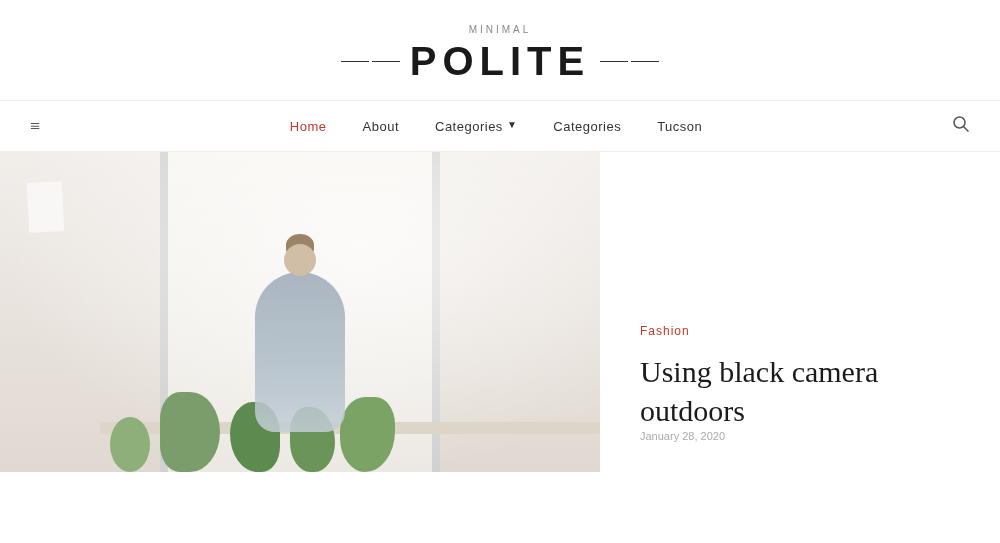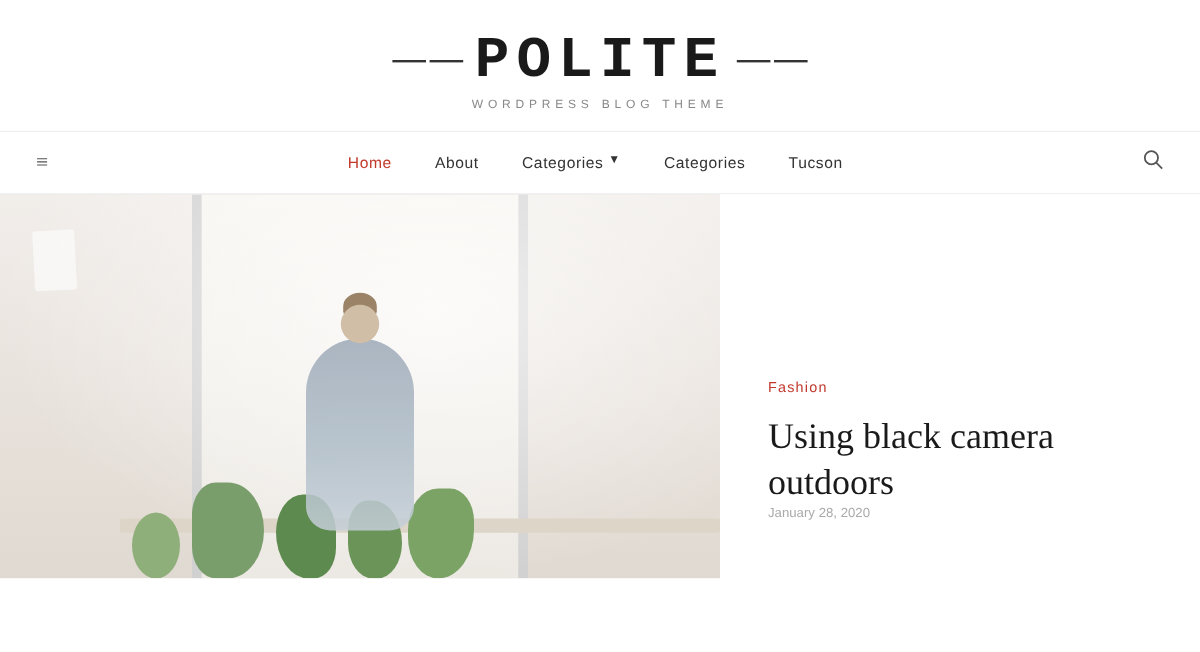--- a/index.html
+++ b/index.html
@@ -33,22 +33,22 @@
       font-size: 18px;
     }
     .logo-lines::before, .logo-lines::after {
       content: '';
       display: inline-block;
       width: 28px;
       height: 1.5px;
       background: #333;
     }
     .site-title {
-      font-family: Liberation Mono, monospace;
-      font-size: 48px;
+      font-family: Liberation Sans, sans-serif;
+      font-size: 40px;
       font-weight: bold;
       letter-spacing: 6px;
       color: #1a1a1a;
       text-transform: uppercase;
     }
     .site-subtitle {
       font-family: Arial, sans-serif;
       font-size: 10px;
       letter-spacing: 4px;
       color: #888;
@@ -224,39 +224,38 @@
       font-family: Georgia, serif;
       font-size: 30px;
       font-weight: normal;
       color: #1a1a1a;
       line-height: 1.3;
     }
     .article-date {
       font-family: Arial, sans-serif;
       font-size: 11px;
       color: #aaa;
-      margin-bottom: 18px;
     }
     .article-excerpt {
       font-family: Georgia, serif;
       font-size: 14px;
       color: #555;
       line-height: 1.7;
     }
   </style>
 </head>
 <body>
 
 <header class="site-header">
+  <div class="site-tagline">MINIMAL</div>
   <div class="logo-row">
     <div class="logo-lines"></div>
     <div class="site-title">POLITE</div>
     <div class="logo-lines"></div>
   </div>
-  <div class="site-subtitle">WORDPRESS BLOG THEME</div>
 </header>
 
 <nav class="nav-wrapper">
   <div class="nav-menu-icon">≡</div>
 
   <ul class="nav-links">
     <li>
       <a href="#" class="active">Home</a>
     </li>
     <li>

